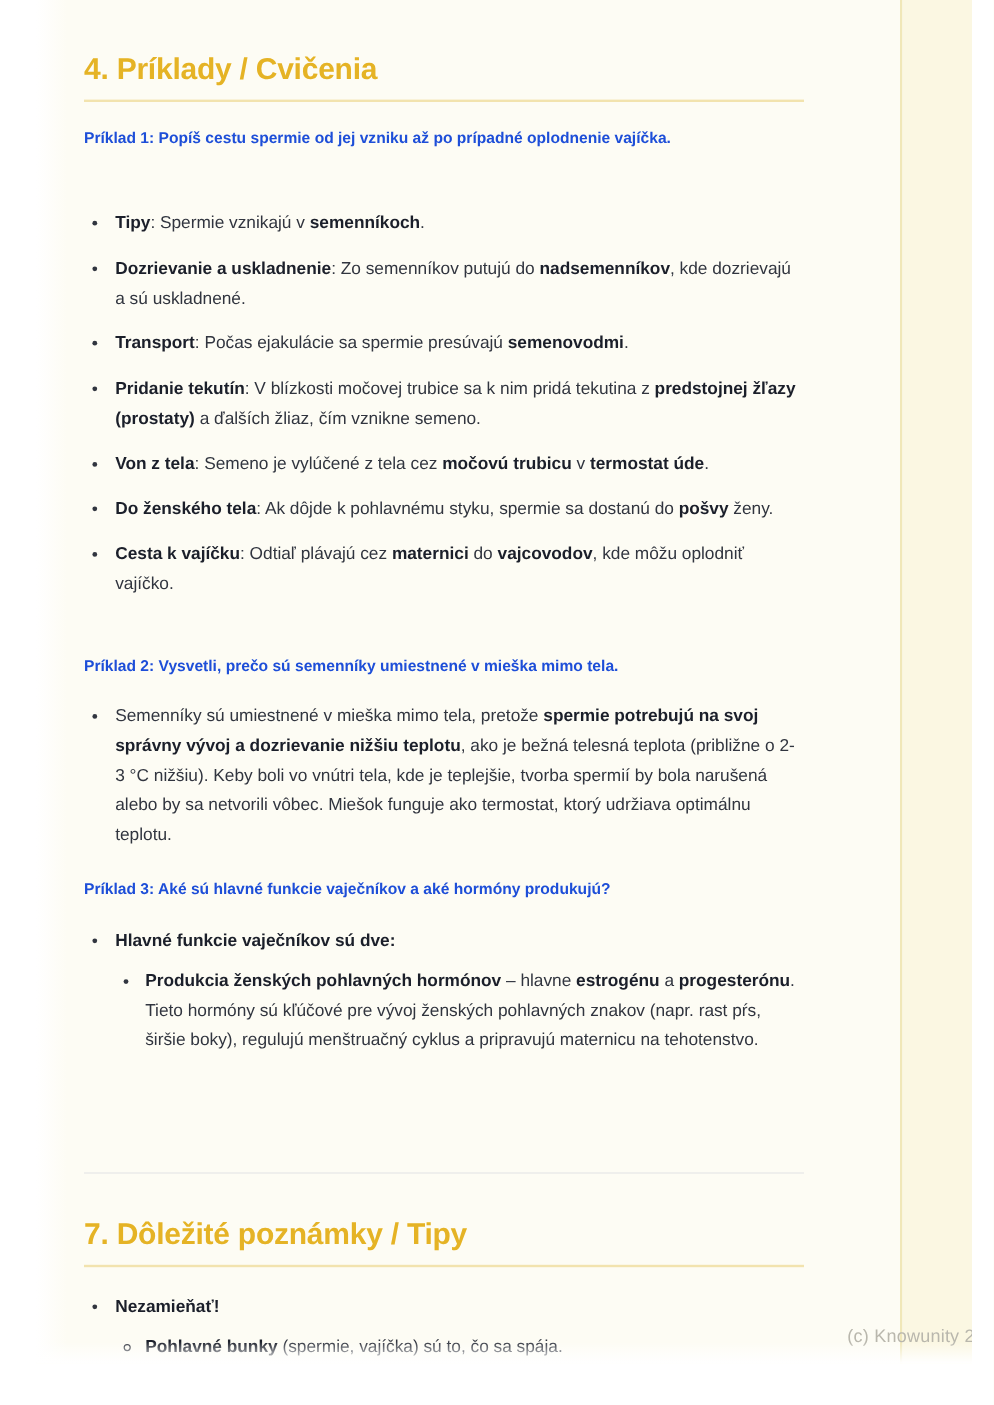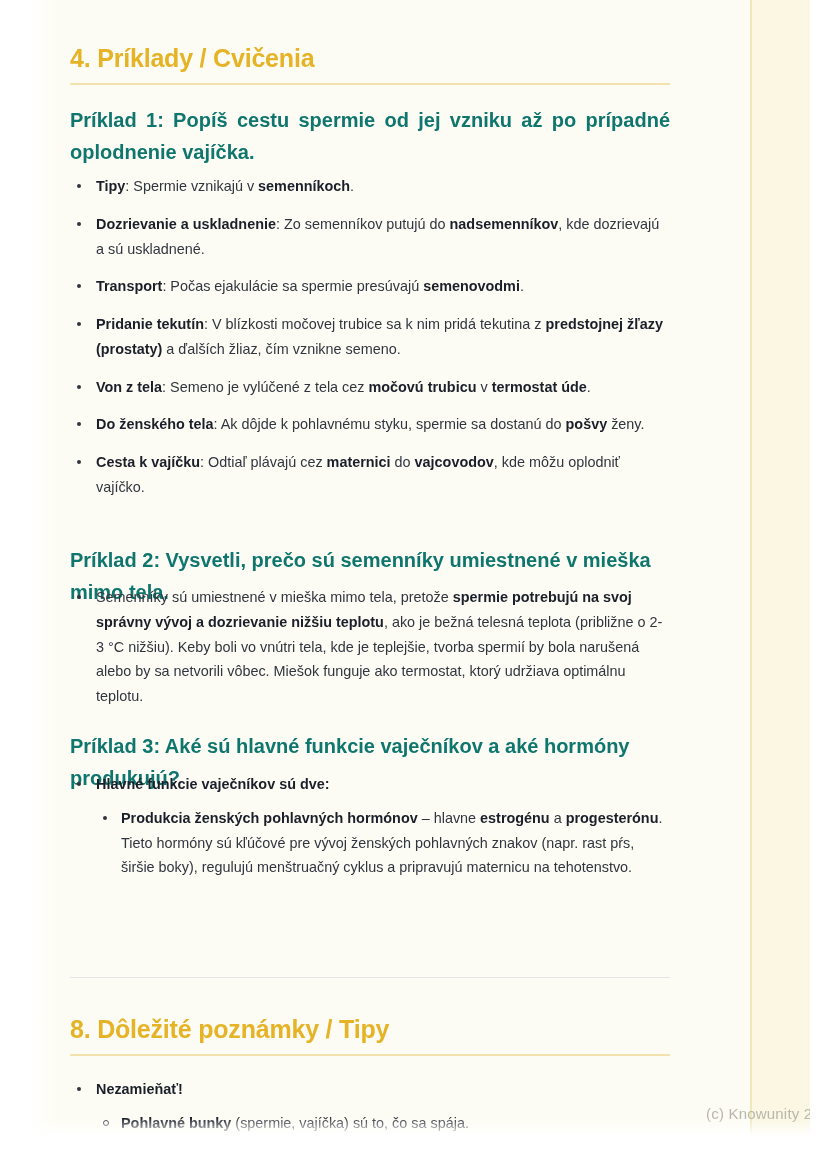--- a/index.html
+++ b/index.html
@@ -105,22 +105,22 @@
     top: 977px;
     width: 600px;
     height: 1px;
     background: #e6e6e6;
   }
 
   
   .prompt {
     position: absolute;
     width: 600px;
-    color: #0f766e;
-    font-size: 20px;
+    color: #1d4ed8;
+    font-size: 13px;
     font-weight: bold;
     line-height: 1.62;
     margin: 0;
   }
   .prompt-justified { text-align: justify; text-align-last: left; }
 
   #prompt-1 { top: 104px; }
   #prompt-2 { top: 544px; }
   #prompt-3 { top: 730px; }
 
@@ -264,21 +264,21 @@
             <li>
               <b>Produkcia ženských pohlavných hormónov</b><span> – hlavne </span><b>estrogénu</b><span> a </span><b>progesterónu</b><span>. Tieto hormóny sú kľúčové pre vývoj ženských pohlavných znakov (napr. rast pŕs, širšie boky), regulujú menštruačný cyklus a pripravujú maternicu na tehotenstvo.</span>
             </li>
           </ul>
         </li>
       </ul>
 
       <div class="soft-divider" style="left:0;"></div>
 
       <div class="section-block" id="section-5">
-        <h2 class="section-heading">8. Dôležité poznámky / Tipy</h2>
+        <h2 class="section-heading">7. Dôležité poznámky / Tipy</h2>
         <div class="heading-rule"></div>
       </div>
 
       <ul class="bullets" id="list-5">
         <li>
           <b>Nezamieňať!</b>
           <ul class="sub-bullets hollow">
             <li>
               <b>Pohlavné bunky</b><span> (spermie, vajíčka) sú to, čo sa spája.</span>
             </li>

